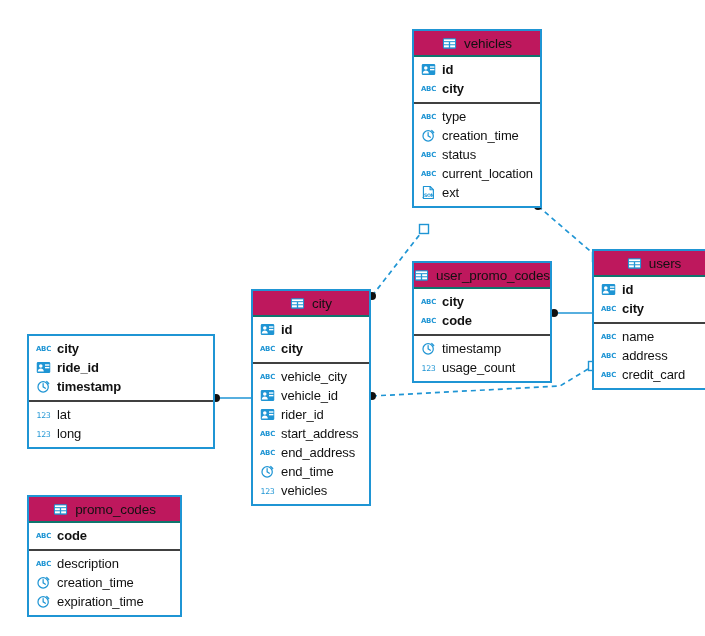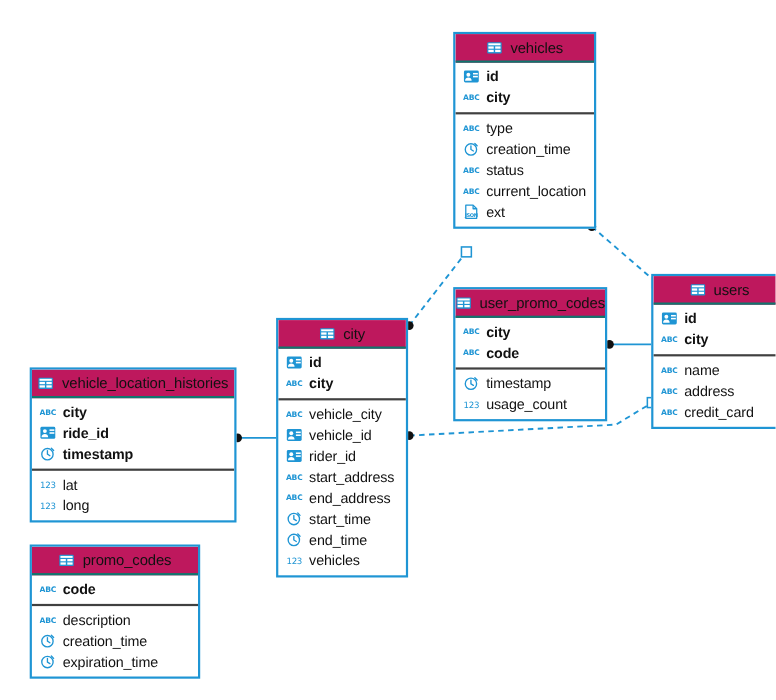--- a/index.html
+++ b/index.html
@@ -393,57 +393,33 @@
           <span class="field-name">end_address</span>
         </div>
         <div class="field">
           <span class="ico">
             <svg viewBox="0 0 16 16">
               <circle cx="7.6" cy="8.4" r="5.5" fill="none" stroke="#1f95d4" stroke-width="1.3"></circle>
               <path d="M7.6 4.9v3.5l2.4 1.5" fill="none" stroke="#1f95d4" stroke-width="1.3" stroke-linecap="round"></path>
               <path d="M11.4 2.6l2.2 2.2" stroke="#1f95d4" stroke-width="1.3" stroke-linecap="round"></path>
             </svg>
           </span>
-          <span class="field-name">start_time</span>
-        </div>
-        <div class="field">
-          <span class="ico">
-            <svg viewBox="0 0 16 16">
-              <circle cx="7.6" cy="8.4" r="5.5" fill="none" stroke="#1f95d4" stroke-width="1.3"></circle>
-              <path d="M7.6 4.9v3.5l2.4 1.5" fill="none" stroke="#1f95d4" stroke-width="1.3" stroke-linecap="round"></path>
-              <path d="M11.4 2.6l2.2 2.2" stroke="#1f95d4" stroke-width="1.3" stroke-linecap="round"></path>
-            </svg>
-          </span>
           <span class="field-name">end_time</span>
         </div>
         <div class="field">
           <span class="ico">
             <svg viewBox="0 0 16 16">
               <text x="8" y="11.4" font-family="DejaVu Sans, sans-serif" font-size="8.4" fill="#1f95d4" text-anchor="middle" letter-spacing="-0.3">123</text>
             </svg>
           </span>
           <span class="field-name">vehicles</span>
         </div>
       </div>
     </div>
     <div class="entity" style="left: 27px; top: 334px; width: 188px;">
-      <div class="entity-header">
-        <span class="ico">
-          <svg viewBox="0 0 16 16">
-            <rect x="1" y="2.5" width="14" height="11" rx="1.2" fill="#1f95d4"></rect>
-            <rect x="1" y="2.5" width="14" height="2.6" fill="#ffffff" opacity="0"></rect>
-            <rect x="2.1" y="3.6" width="11.8" height="1.9" fill="#ffffff"></rect>
-            <rect x="2.1" y="6.6" width="5.2" height="2.2" fill="#ffffff"></rect>
-            <rect x="8.7" y="6.6" width="5.2" height="2.2" fill="#ffffff"></rect>
-            <rect x="2.1" y="9.9" width="5.2" height="2.2" fill="#ffffff"></rect>
-            <rect x="8.7" y="9.9" width="5.2" height="2.2" fill="#ffffff"></rect>
-          </svg>
-        </span>
-        <span class="entity-title">vehicle_location_histories</span>
-      </div>
       <div class="field-group pk">
         <div class="field key">
           <span class="ico">
             <svg viewBox="0 0 16 16">
               <text x="8" y="10.6" font-family="DejaVu Sans, sans-serif" font-size="7.4" font-weight="bold" fill="#1f95d4" text-anchor="middle" letter-spacing="-0.2">ABC</text>
             </svg>
           </span>
           <span class="field-name">city</span>
         </div>
         <div class="field key">

